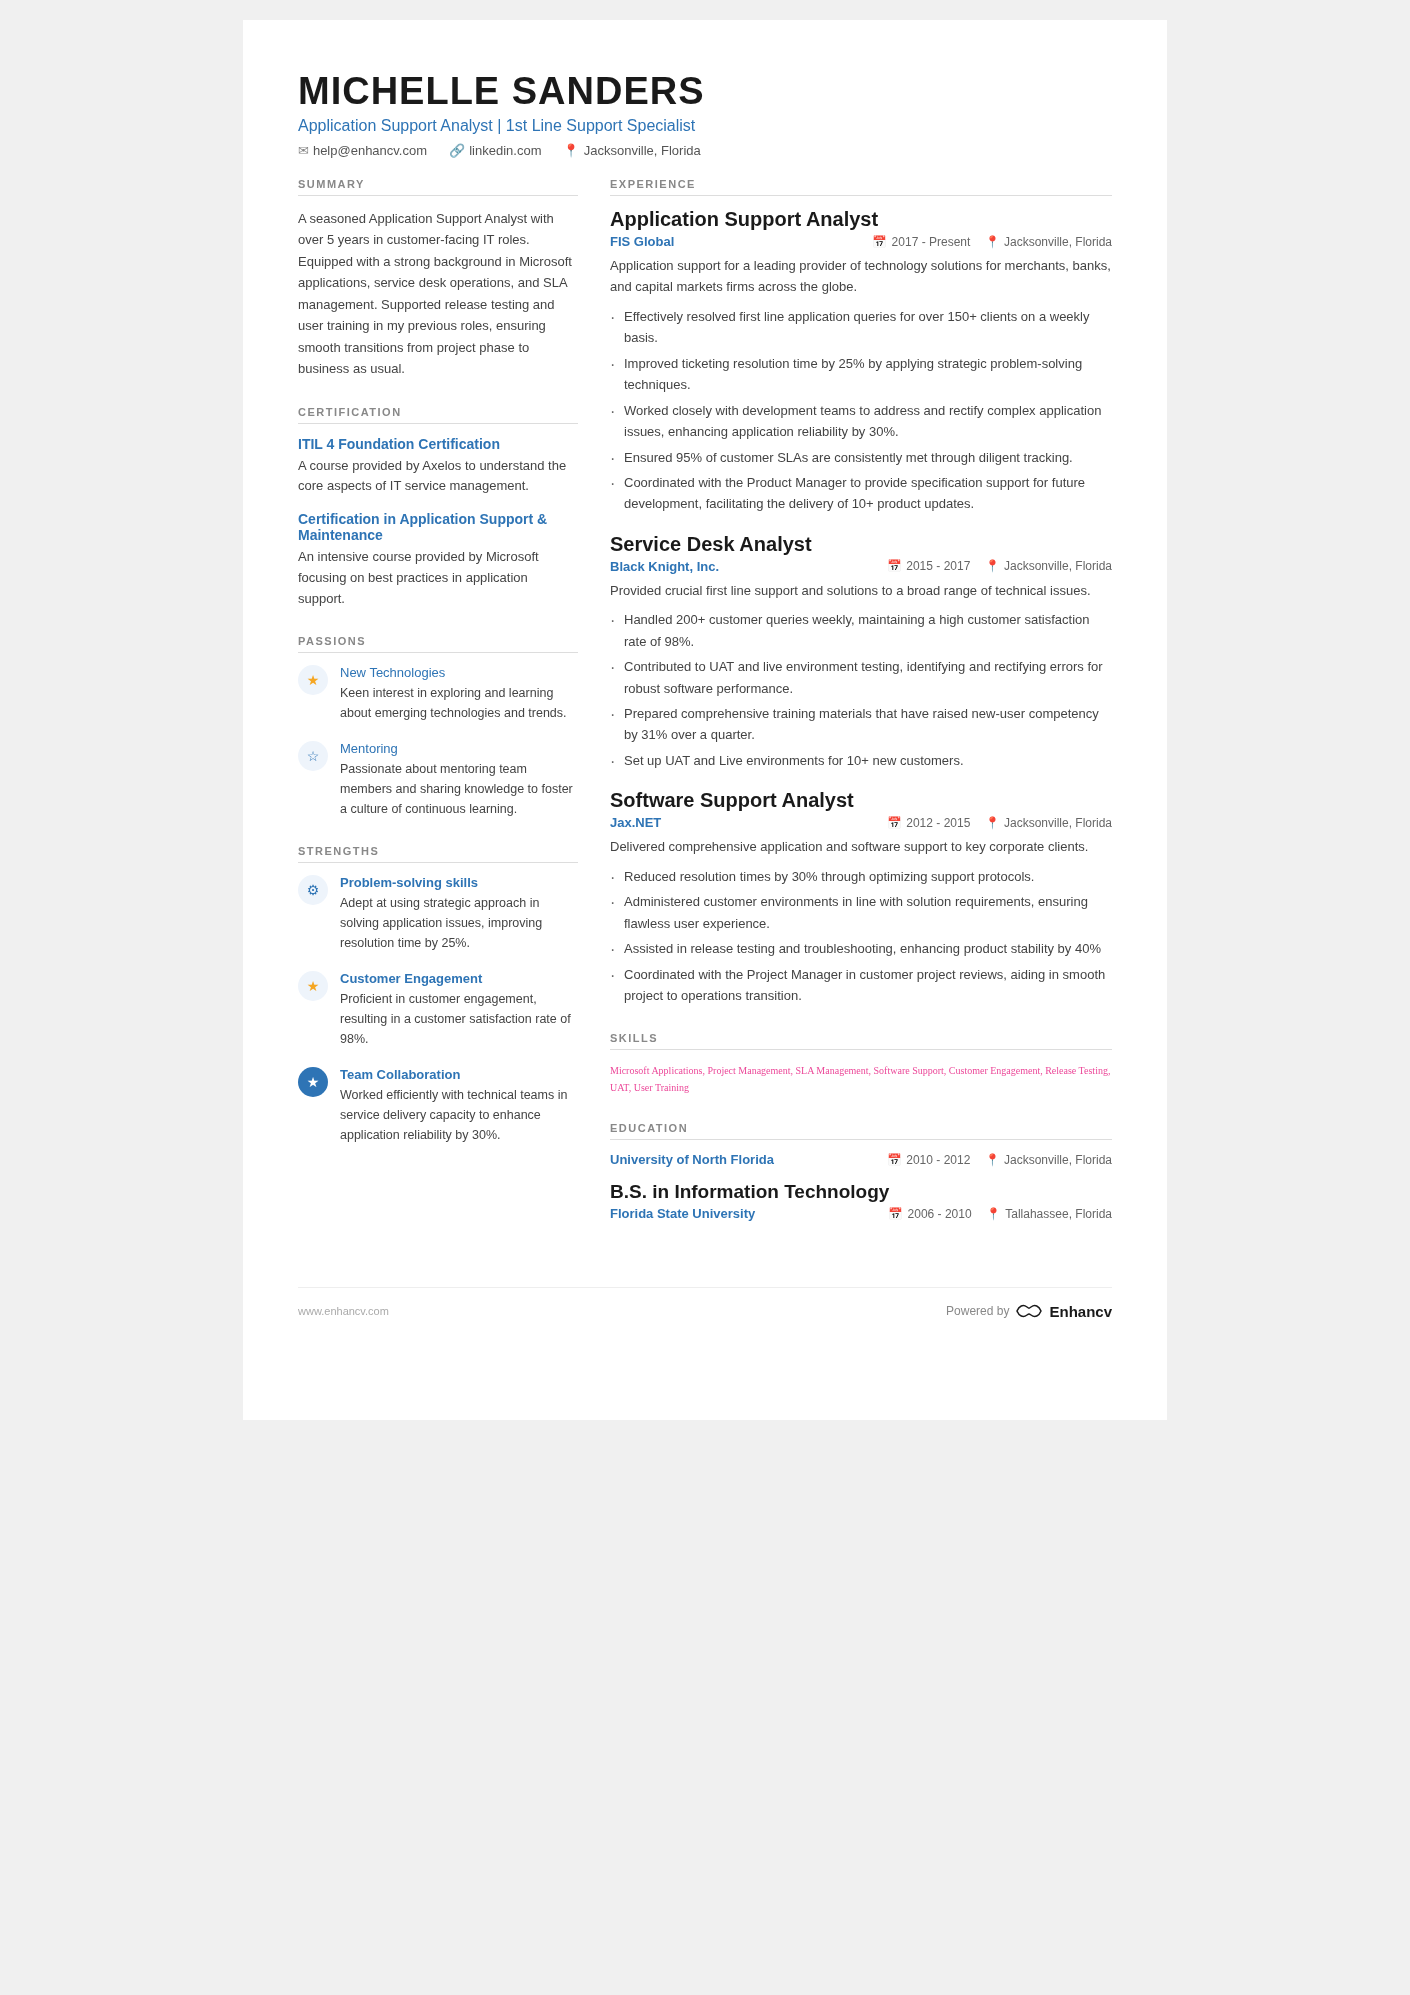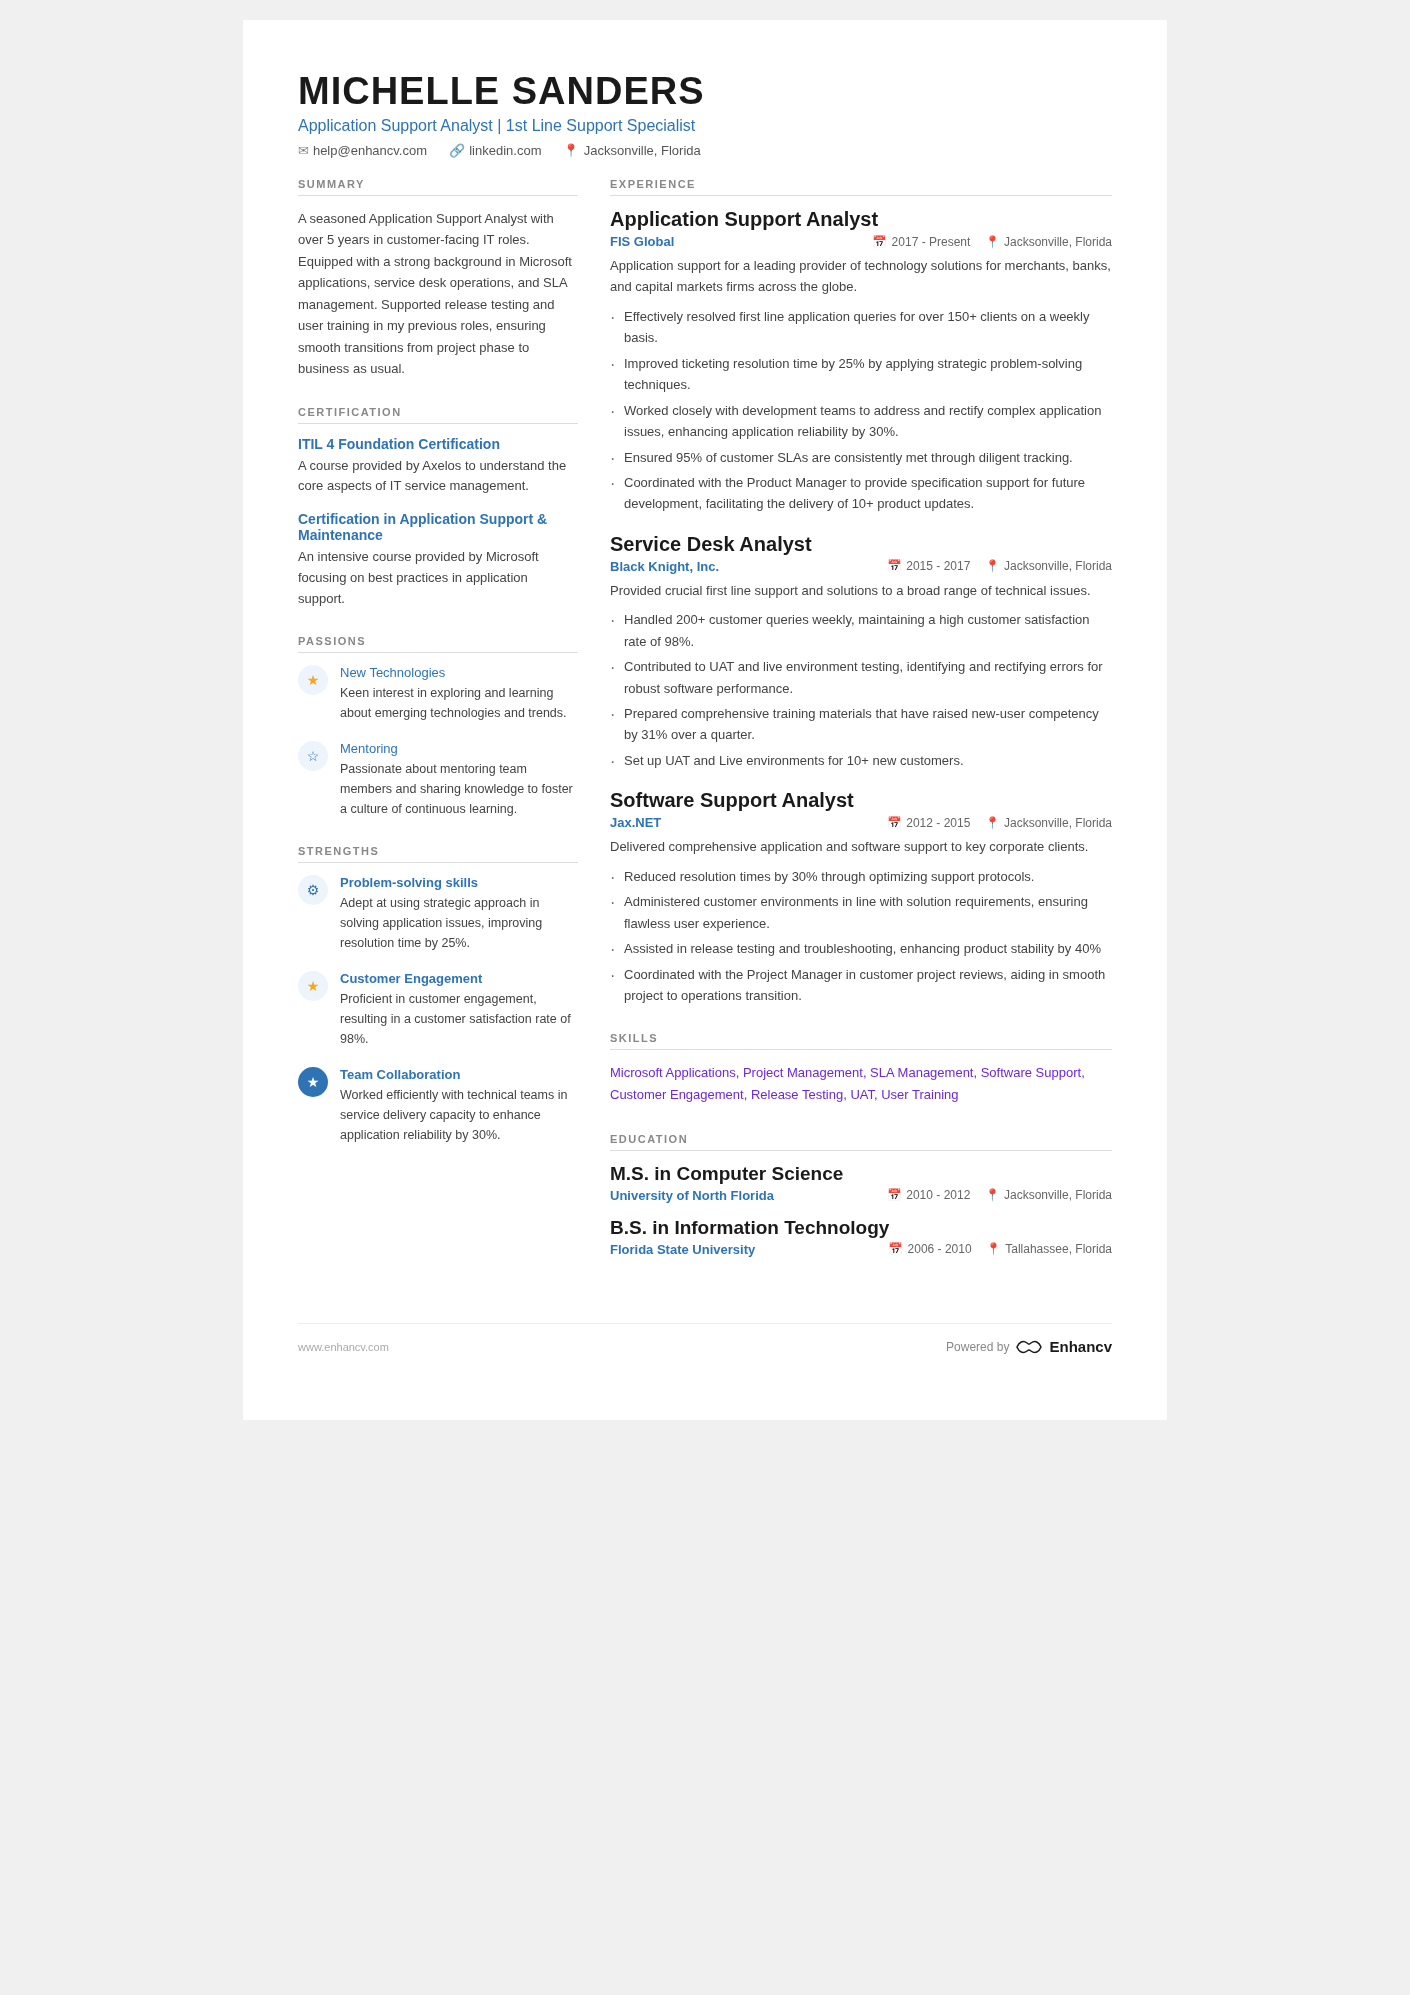--- a/index.html
+++ b/index.html
@@ -178,23 +178,24 @@
     .job-bullets li::before {
       content: '·';
       position: absolute;
       left: 0;
       color: #666;
       font-size: 16px;
       top: -1px;
     }
     
     .skills-text {
-      font-size: 13px;
-      color: #6d28d9;
+      font-size: 10px;
+      color: #ec4899;
       line-height: 1.7;
+      font-family: Liberation Serif, serif;
     }
     
     .edu-degree {
       font-size: 19px;
       font-weight: 700;
       color: #1a1a1a;
       margin-bottom: 3px;
     }
     .edu-meta {
       display: flex;
@@ -399,21 +400,20 @@
 
       <div class="section">
         <div class="section-title">SKILLS</div>
         <p class="skills-text">Microsoft Applications, Project Management, SLA Management, Software Support, Customer Engagement, Release Testing, UAT, User Training</p>
       </div>
 
       <div class="section">
         <div class="section-title">EDUCATION</div>
 
         <div>
-          <div class="edu-degree">M.S. in Computer Science</div>
           <div class="edu-meta">
             <span class="edu-school">University of North Florida</span>
             <span class="edu-dates-loc">
               <span>📅</span>
               <span>2010 - 2012</span>
               &nbsp;&nbsp;
               <span>📍</span>
               <span>Jacksonville, Florida</span>
             </span>
           </div>

